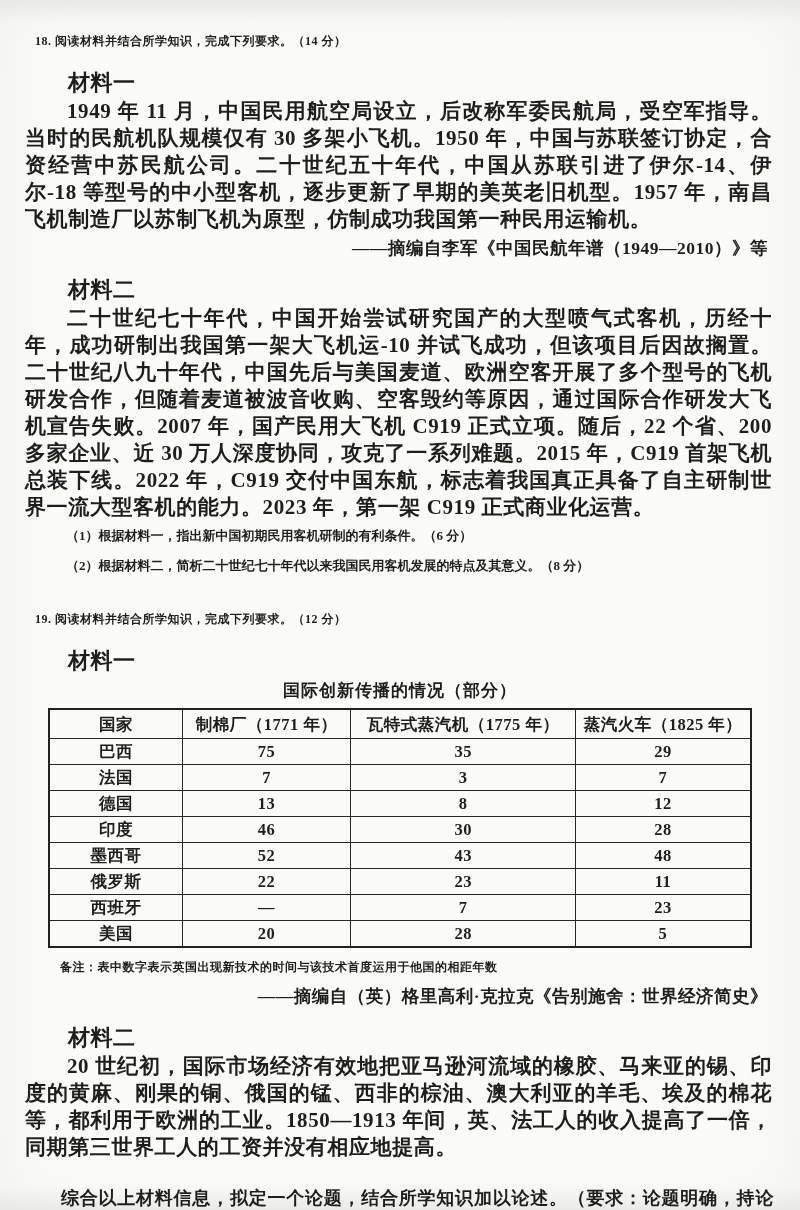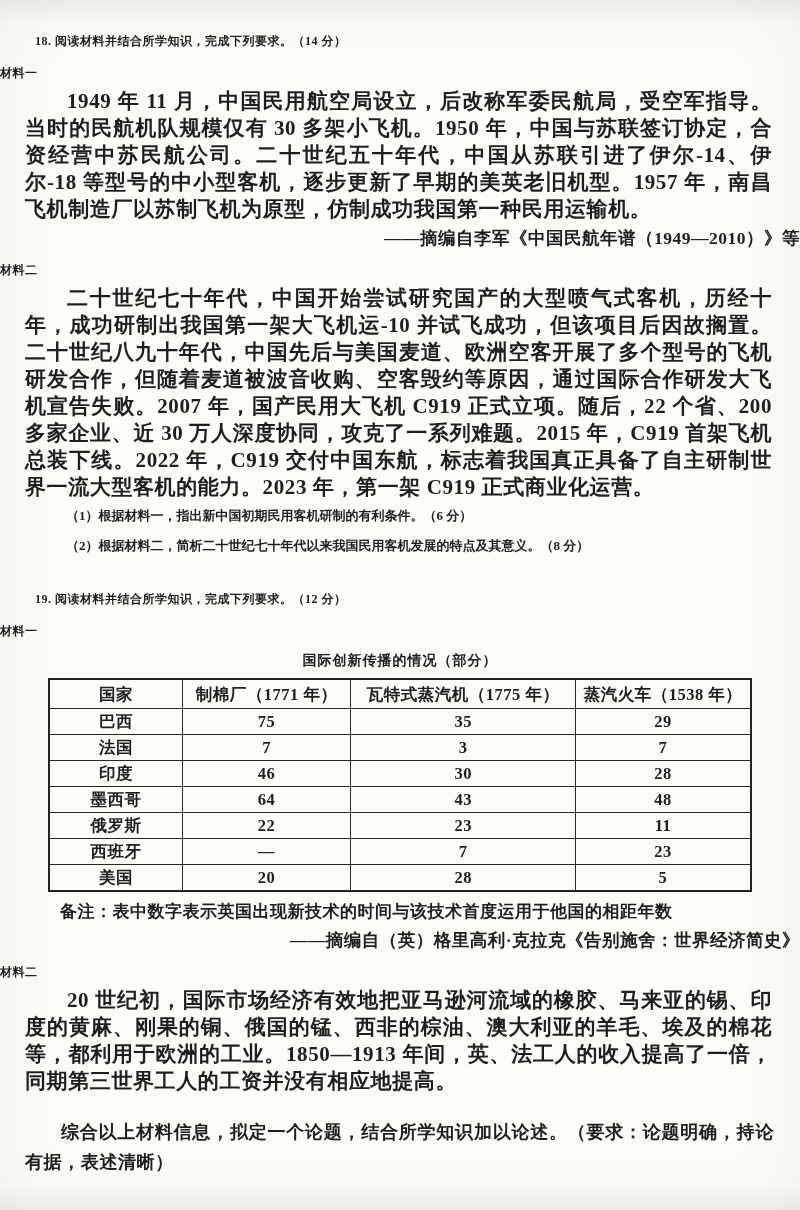--- a/index.html
+++ b/index.html
@@ -18,47 +18,49 @@
     background:linear-gradient(180deg,#efefec 0%,#fbfbf8 2%,#fbfbf8 98%,#f0f0ed 100%);
     box-shadow:inset 0 0 70px rgba(60,60,55,0.06);
     overflow:hidden;
   }
   .q-heading {
     padding:0 20px 0 35px;
     font-size:12px; line-height:28px;
     letter-spacing:0.5px;
   }
   .m-label {
-    font-size:12px; line-height:28px;
-    margin-top:4px;
+    padding-left:68px;
+    font-size:22px; line-height:28px;
+    margin-top:14px;
     letter-spacing:0.5px;
   }
   .para {
     margin:1px 0 0 0;
     padding:0 28px 0 25px;
     font-size:21px; line-height:27px;
     letter-spacing:0.6px;
     text-align:justify;
     text-indent:2em;
   }
   .source {
+    padding-right:32px;
     text-align:right;
     font-size:17.5px; line-height:28px;
     margin-top:1px;
     letter-spacing:0.5px;
   }
   .subq {
     padding:0 14px 0 66px;
     font-size:13px; line-height:30px;
     letter-spacing:0;
   }
   .q19-section { margin-top:24px; }
   .table-title {
     text-align:center;
-    font-size:14px; line-height:26px;
+    font-size:17px; line-height:26px;
     margin-top:3px;
     letter-spacing:1px;
   }
   .grid-wrap { width:704px; margin:4px auto 0 auto; }
   table.innovation {
     width:100%;
     border-collapse:collapse;
     table-layout:fixed;
     border:2.5px solid #222;
   }
@@ -69,21 +71,21 @@
     font-size:16.5px;
     font-weight:700;
     padding:1px 2px;
     height:23px;
     line-height:21px;
     letter-spacing:0.5px;
   }
   table.innovation thead th { height:26px; }
   .note {
     padding:0 20px 0 60px;
-    font-size:17px; line-height:27px;
+    font-size:12px; line-height:27px;
     margin-top:6px;
     letter-spacing:0.5px;
   }
   .task-para {
     margin-top:22px;
     padding:0 26px 0 25px;
     font-size:18px; line-height:30px;
     letter-spacing:0.6px;
     text-align:justify;
     text-indent:2em;
@@ -115,45 +117,51 @@
           <col style="width:19%">
             <col style="width:24%">
             <col style="width:32%">
             <col style="width:25%">
         </colgroup>
         <thead>
           <tr>
               <th>国家</th>
               <th>制棉厂（1771 年）</th>
               <th>瓦特式蒸汽机（1775 年）</th>
-              <th>蒸汽火车（1538 年）</th>
+              <th>蒸汽火车（1825 年）</th>
             </tr>
         </thead>
         <tbody>
             <tr>
               <td>巴西</td>
               <td>75</td>
               <td>35</td>
               <td>29</td>
             </tr>
             <tr>
               <td>法国</td>
               <td>7</td>
               <td>3</td>
               <td>7</td>
             </tr>
             <tr>
+              <td>德国</td>
+              <td>13</td>
+              <td>8</td>
+              <td>12</td>
+            </tr>
+            <tr>
               <td>印度</td>
               <td>46</td>
               <td>30</td>
               <td>28</td>
             </tr>
             <tr>
               <td>墨西哥</td>
-              <td>64</td>
+              <td>52</td>
               <td>43</td>
               <td>48</td>
             </tr>
             <tr>
               <td>俄罗斯</td>
               <td>22</td>
               <td>23</td>
               <td>11</td>
             </tr>
             <tr>

